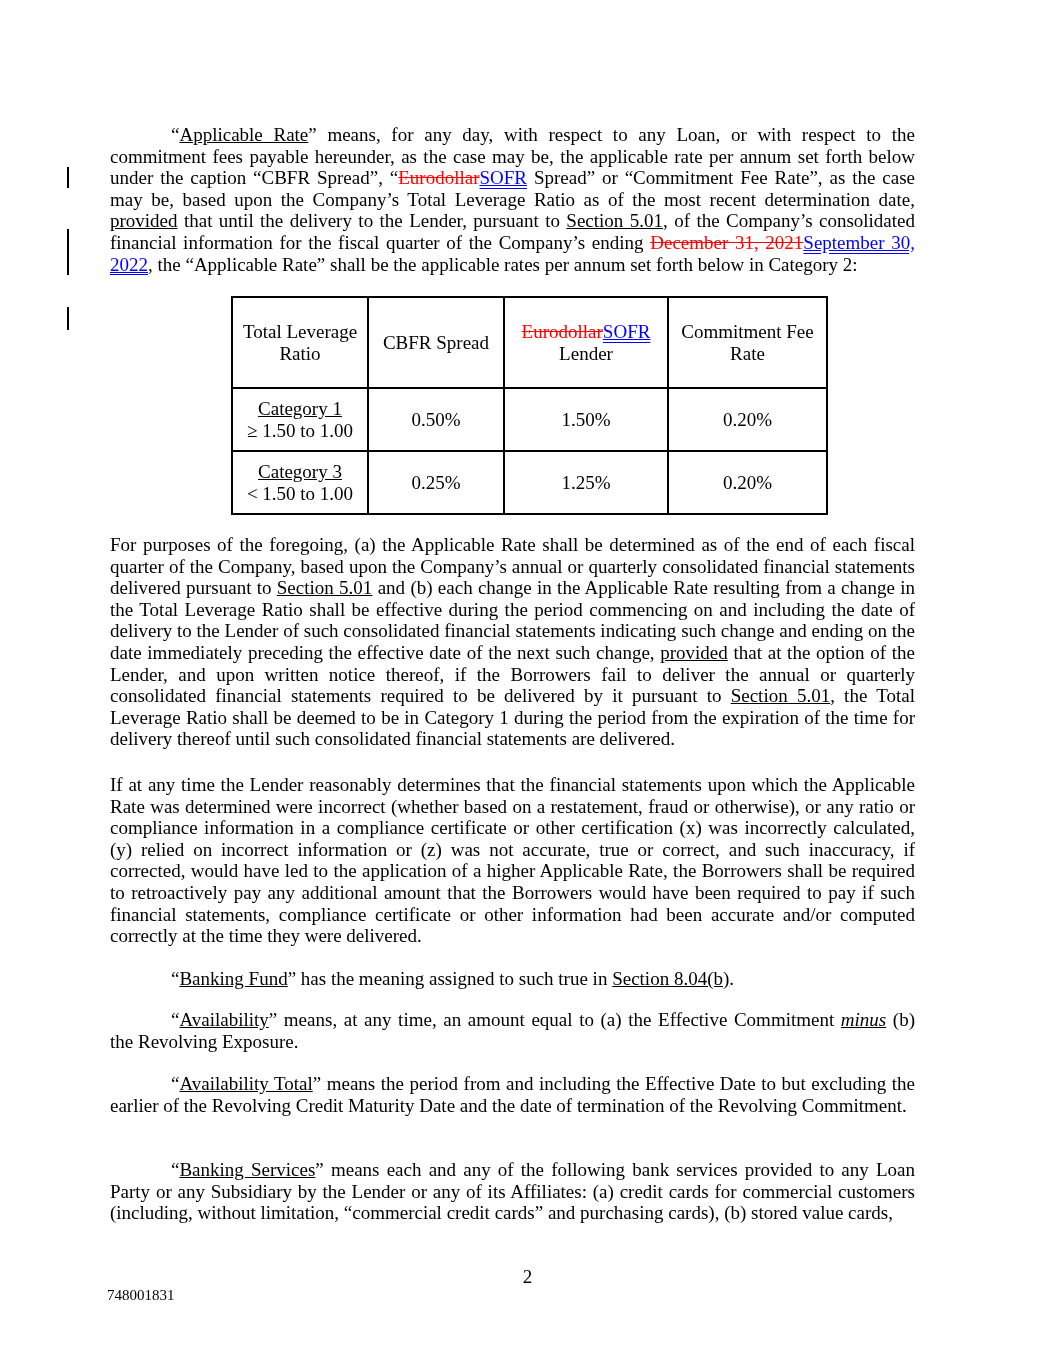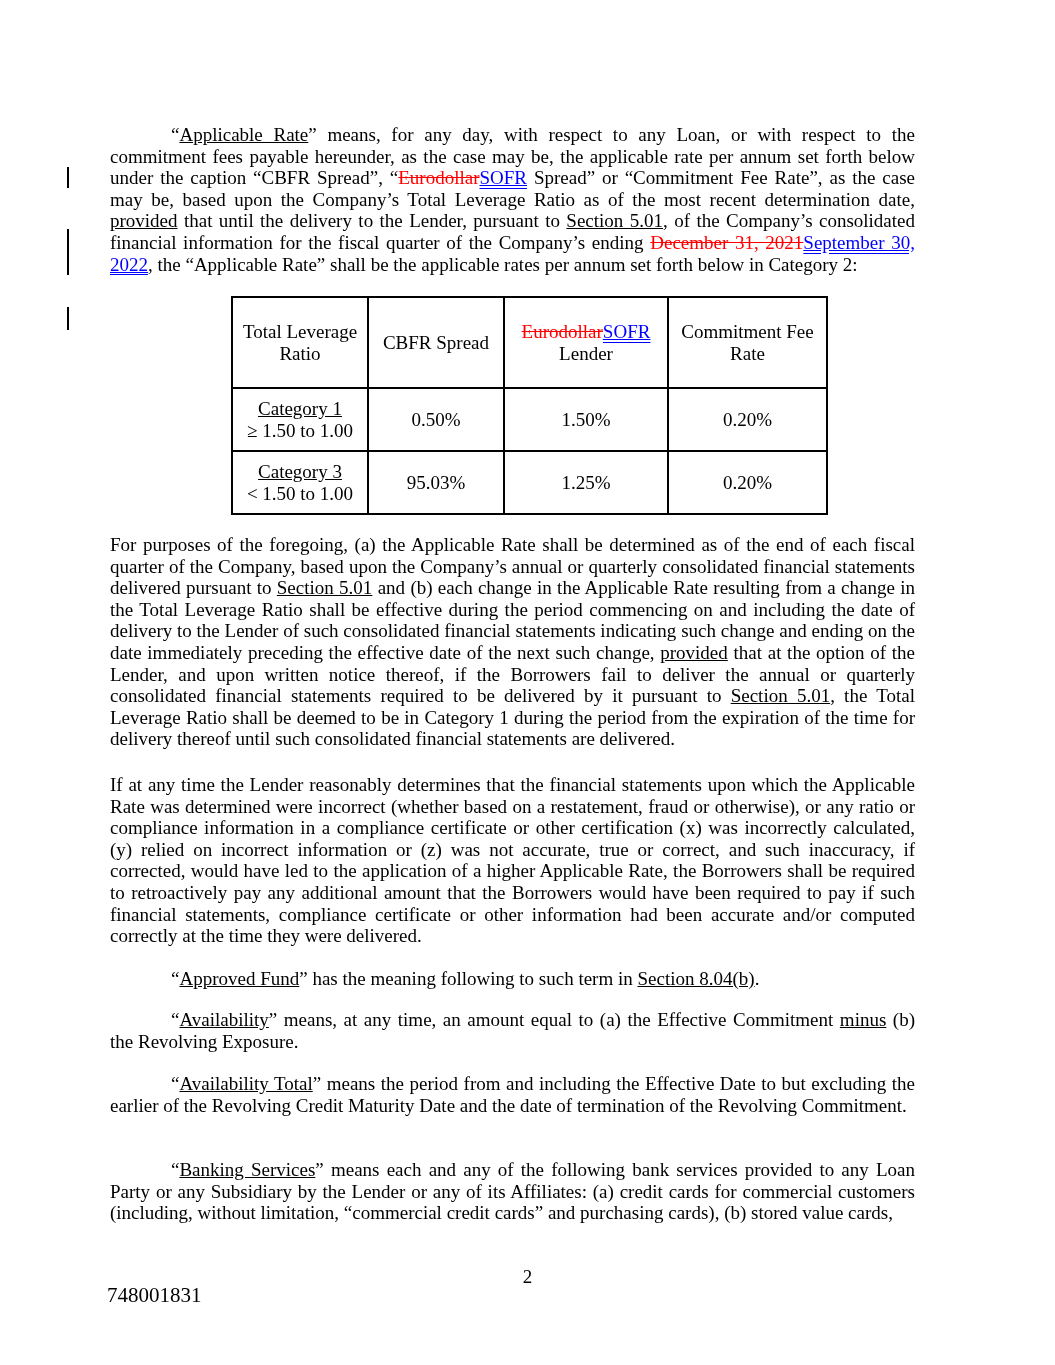--- a/index.html
+++ b/index.html
@@ -24,21 +24,21 @@
   .u  { text-decoration: underline; }
   .del {
     color: var(--del-color, #ff0000);
     text-decoration: line-through;
   }
   .ins {
     color: var(--ins-color, #0000ff);
     text-decoration-line: underline;
     text-decoration-style: double;
   }
-  .iu { text-decoration: underline; }
+  .iu { font-style: italic; text-decoration: underline; }
   .change-bar {
     position: absolute;
     left: 67px;
     width: 2px;
     background: var(--text-color, #000000);
   }
   .bar1 { top: 167px; height: 21px; }
   .bar2 { top: 229px; height: 46px; }
   .bar3 { top: 307px; height: 23px; }
   table.rate-table {
@@ -62,21 +62,21 @@
     position: absolute;
     top: 1266px;
     left: 0;
     width: 1055px;
     text-align: center;
   }
   .footer-control-number {
     position: absolute;
     top: 1287px;
     left: 107px;
-    font-size: 21px;
+    font-size: 15px;
     line-height: 17px;
   }
 </style>
 </head>
 <body>
 
 <div class="page">
 
   <div class="change-bar bar1"></div>
   <div class="change-bar bar2"></div>
@@ -99,32 +99,32 @@
         <td><span>Commitment Fee Rate</span></td>
       </tr>
       <tr class="cat-row">
         <td><span class="u">Category 1</span><br><span>≥ 1.50 to 1.00</span></td>
         <td>0.50%</td>
         <td>1.50%</td>
         <td>0.20%</td>
       </tr>
       <tr class="cat-row">
         <td><span class="u">Category 3</span><br><span>&lt; 1.50 to 1.00</span></td>
-        <td>95.03%</td>
+        <td>0.25%</td>
         <td>1.25%</td>
         <td>0.20%</td>
       </tr>
     </tbody>
   </table>
 
   <p class="block" style="top:534px; margin:0;"><span>For purposes of the foregoing, (a) the Applicable Rate shall be determined as of the end of each fiscal quarter of the Company, based upon the Company’s annual or quarterly consolidated financial statements delivered pursuant to </span><span class="u">Section 5.01</span><span> and (b) each change in the Applicable Rate resulting from a change in the Total Leverage Ratio shall be effective during the period commencing on and including the date of delivery to the Lender of such consolidated financial statements indicating such change and ending on the date immediately preceding the effective date of the next such change, </span><span class="u">provided</span><span> that at the option of the Lender, and upon written notice thereof, if the Borrowers fail to deliver the annual or quarterly consolidated financial statements required to be delivered by it pursuant to </span><span class="u">Section 5.01</span><span>, the Total Leverage Ratio shall be deemed to be in Category 1 during the period from the expiration of the time for delivery thereof until such consolidated financial statements are delivered.</span></p>
 
   <p class="block" style="top:774px; margin:0;"><span>If at any time the Lender reasonably determines that the financial statements upon which the Applicable Rate was determined were incorrect (whether based on a restatement, fraud or otherwise), or any ratio or compliance information in a compliance certificate or other certification (x) was incorrectly calculated, (y) relied on incorrect information or (z) was not accurate, true or correct, and such inaccuracy, if corrected, would have led to the application of a higher Applicable Rate, the Borrowers shall be required to retroactively pay any additional amount that the Borrowers would have been required to pay if such financial statements, compliance certificate or other information had been accurate and/or computed correctly at the time they were delivered.</span></p>
 
-  <p class="block indent" style="top:968px; margin:0;"><span>“</span><span class="u">Approved Fund</span><span>” has the meaning following to such term in </span><span class="u">Section 8.04(b)</span><span>.</span></p>
+  <p class="block indent" style="top:968px; margin:0;"><span>“</span><span class="u">Banking Fund</span><span>” has the meaning assigned to such true in </span><span class="u">Section 8.04(b)</span><span>.</span></p>
 
   <p class="block indent" style="top:1009px; margin:0;"><span>“</span><span class="u">Availability</span><span>” means, at any time, an amount equal to (a) the Effective Commitment </span><span class="iu">minus</span><span> (b) the Revolving Exposure.</span></p>
 
   <p class="block indent" style="top:1073px; margin:0;"><span>“</span><span class="u">Availability Total</span><span>” means the period from and including the Effective Date to but excluding the earlier of the Revolving Credit Maturity Date and the date of termination of the Revolving Commitment.</span></p>
 
   <p class="block indent" style="top:1159px; margin:0;"><span>“</span><span class="u">Banking Services</span><span>” means each and any of the following bank services provided to any Loan Party or any Subsidiary by the Lender or any of its Affiliates: (a) credit cards for commercial customers (including, without limitation, “commercial credit cards” and purchasing cards), (b) stored value cards,</span></p>
 
   <div class="footer-page-number">2</div>
 
   <div class="footer-control-number">748001831</div>

